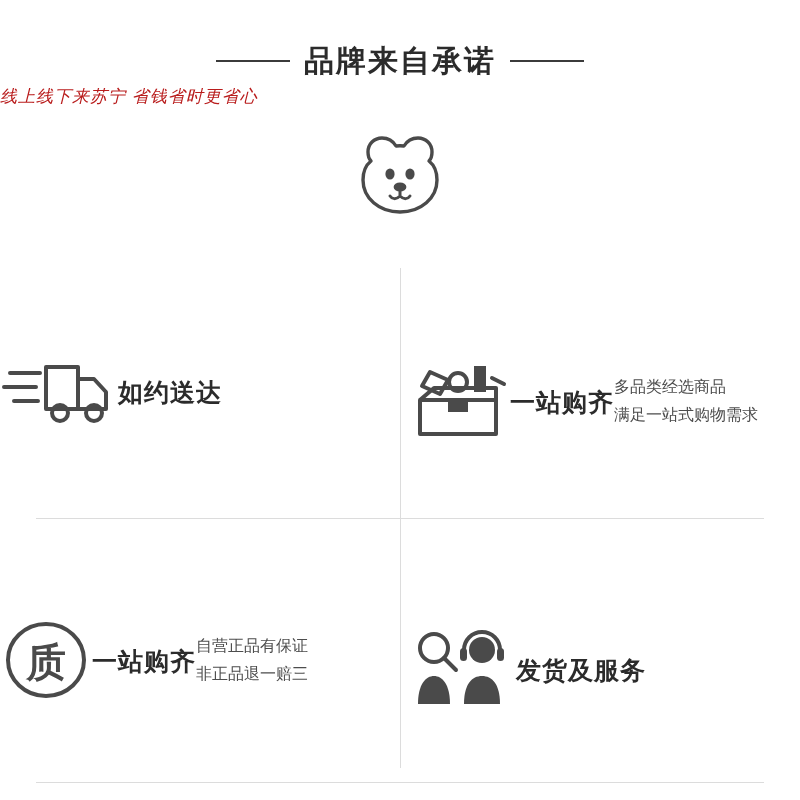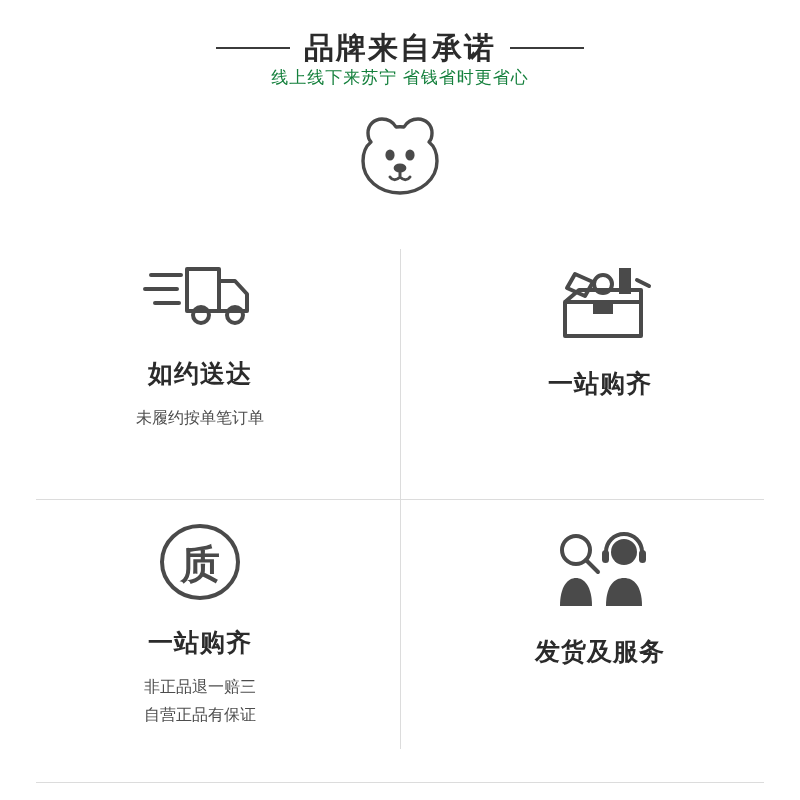--- a/index.html
+++ b/index.html
@@ -13,46 +13,47 @@
   }
   .page {
     position: relative;
     width: 800px;
     height: 800px;
     background: #ffffff;
   }
 
   
   .header {
-    padding-top: 31px;
-    text-align: center;
+    padding-top: 44px;
+    text-align: left;
   }
   .title-row {
     display: flex;
     align-items: center;
     justify-content: center;
     gap: 14px;
   }
   .rule {
     width: 74px;
     height: 2px;
     background: #3b3b3b;
   }
   .main-title {
     font-size: 30px;
     font-weight: bold;
     letter-spacing: 2px;
     color: #2b2b2b;
     line-height: 1.1;
   }
   .subtitle {
-    margin-top: 2px;
+    margin-top: 8px;
     font-size: 17px;
-    color: #15803d;
+    color: #b91c1c;
     letter-spacing: 1px;
+    font-style: italic;
   }
 
   
   .mascot-wrap {
     margin-top: 22px;
     display: flex;
     justify-content: center;
   }
 
   
@@ -76,21 +77,21 @@
     top: 268px;
     width: 728px;
     height: 1px;
     background: #dcdcdc;
   }
   .cell {
     position: absolute;
     width: 400px;
     height: 268px;
     display: flex;
-    flex-direction: column;
+    flex-direction: row;
     align-items: center;
   }
   .cell-tl { left: 0; top: 0; }
   .cell-tr { left: 400px; top: 10px; }
   .cell-bl { left: 0; top: 269px; }
   .cell-br { left: 400px; top: 278px; }
 
   .cell-icon {
     height: 96px;
     display: flex;
@@ -157,50 +158,53 @@
         <svg width="118" height="76" viewBox="0 0 118 76" fill="none" xmlns="http://www.w3.org/2000/svg">
           <path d="M46 14 H78 V56 H46 Z" stroke="#4a4a4a" stroke-width="4" stroke-linejoin="round"></path>
           <path d="M78 26 H94 L106 39 V56 H78 Z" stroke="#4a4a4a" stroke-width="4" stroke-linejoin="round"></path>
           <circle cx="60" cy="60" r="8" stroke="#4a4a4a" stroke-width="4"></circle>
           <circle cx="94" cy="60" r="8" stroke="#4a4a4a" stroke-width="4"></circle>
           <path d="M10 20 H40 M4 34 H36 M14 48 H38" stroke="#4a4a4a" stroke-width="4" stroke-linecap="round"></path>
         </svg>
       </div>
       <div class="cell-title">如约送达</div>
       <div class="cell-lines">
-        <div>未履约按单笔订单</div>
       </div>
     </div>
 
     <div class="cell cell-tr">
       <div class="cell-icon">
         <svg width="110" height="82" viewBox="0 0 110 82" fill="none" xmlns="http://www.w3.org/2000/svg">
           <path d="M20 40 H96 V74 H20 Z" stroke="#4a4a4a" stroke-width="4" stroke-linejoin="round"></path>
           <path d="M20 40 L34 28 H96 L96 40" stroke="#4a4a4a" stroke-width="4" stroke-linejoin="round"></path>
           <rect x="48" y="40" width="20" height="12" fill="#4a4a4a"></rect>
           <rect x="74" y="6" width="12" height="26" fill="#4a4a4a"></rect>
           <circle cx="58" cy="22" r="9" stroke="#4a4a4a" stroke-width="4"></circle>
           <path d="M30 12 L48 20 L40 34 L22 26 Z" stroke="#4a4a4a" stroke-width="4" stroke-linejoin="round"></path>
           <path d="M92 18 L104 24" stroke="#4a4a4a" stroke-width="4" stroke-linecap="round"></path>
         </svg>
       </div>
       <div class="cell-title">一站购齐</div>
+      <div class="cell-lines">
+        <div>多品类经选商品</div>
+        <div>满足一站式购物需求</div>
+      </div>
     </div>
 
     <div class="cell cell-bl">
       <div class="cell-icon">
         <svg width="92" height="88" viewBox="0 0 92 88" fill="none" xmlns="http://www.w3.org/2000/svg">
           <ellipse cx="46" cy="44" rx="38" ry="36" stroke="#4a4a4a" stroke-width="4"></ellipse>
           <text x="46" y="60" text-anchor="middle" font-family="'Liberation Sans', sans-serif" font-size="40" font-weight="bold" fill="#4a4a4a">质</text>
         </svg>
       </div>
       <div class="cell-title">一站购齐</div>
       <div class="cell-lines">
+        <div>自营正品有保证</div>
         <div>非正品退一赔三</div>
-        <div>自营正品有保证</div>
       </div>
     </div>
 
     <div class="cell cell-br">
       <div class="cell-icon">
         <svg width="116" height="86" viewBox="0 0 116 86" fill="none" xmlns="http://www.w3.org/2000/svg">
           <circle cx="34" cy="22" r="14" stroke="#4a4a4a" stroke-width="4"></circle>
           <path d="M44 32 L56 44" stroke="#4a4a4a" stroke-width="4" stroke-linecap="round"></path>
           <path d="M18 78 C18 58 26 50 34 50 C42 50 50 58 50 78 Z" fill="#4a4a4a"></path>
           <circle cx="82" cy="24" r="13" fill="#4a4a4a"></circle>

